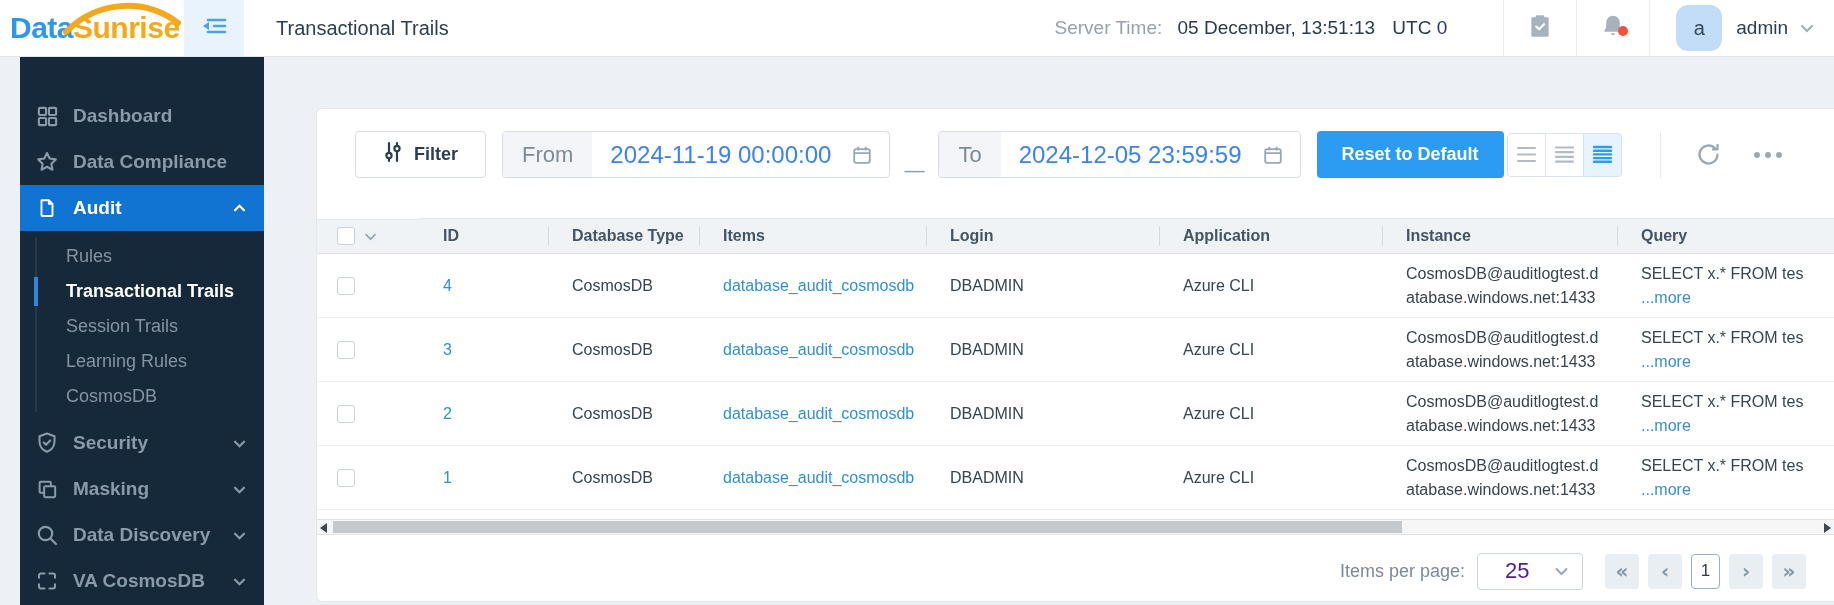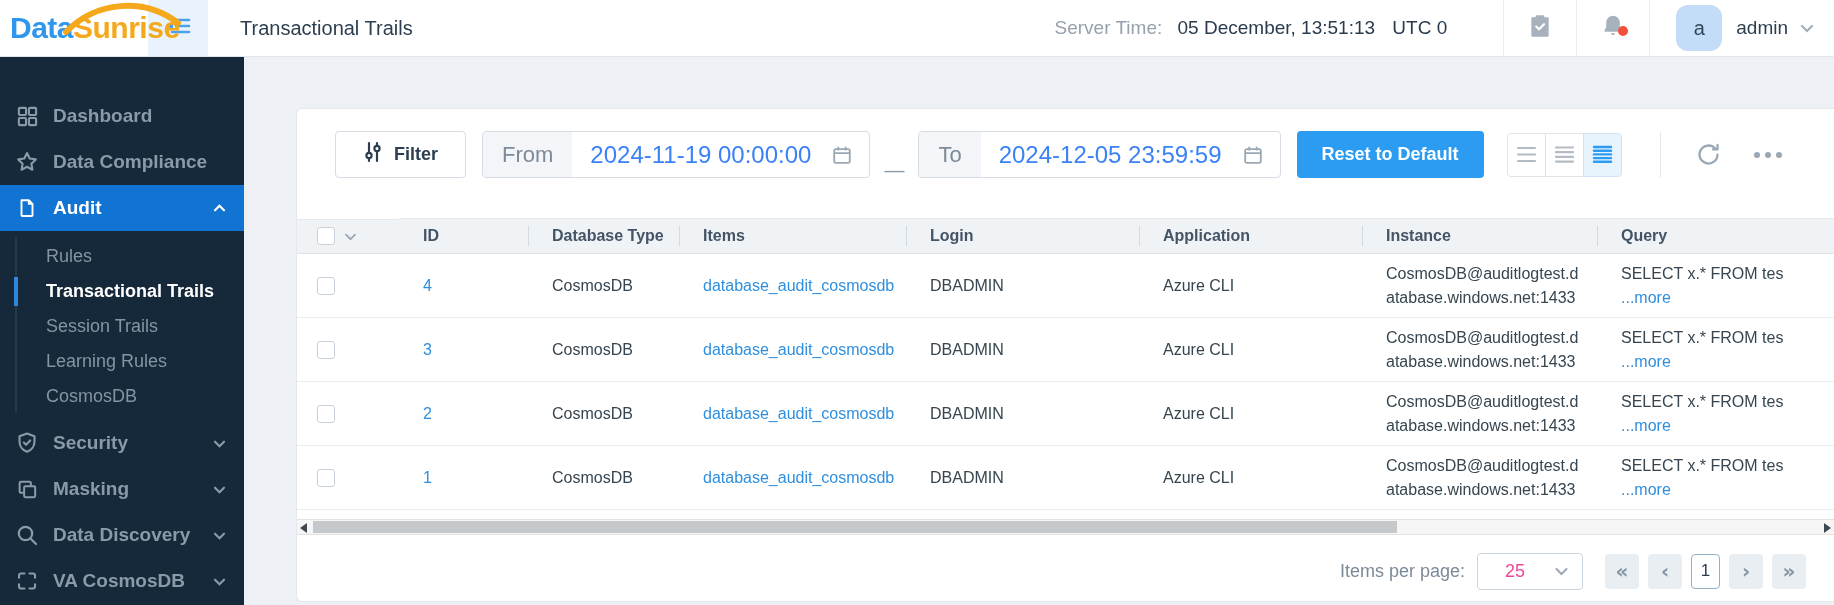--- a/index.html
+++ b/index.html
@@ -1,41 +1,41 @@
 <!DOCTYPE html>
 <html><head>
 <meta charset="utf-8">
 <style>
   * { margin:0; padding:0; box-sizing:border-box; }
   html,body { width:1834px; height:605px; overflow:hidden; }
   body { font-family:"Liberation Sans","DejaVu Sans",sans-serif; background:#edf0f4; color:#2c3e50; }
 
   
   .topbar { height:57px; background:#fff; display:flex; align-items:stretch; border-bottom:1px solid #e3e6e9; position:relative; z-index:5; }
-  .logo-area { width:148px; display:flex; align-items:center; padding-left:10px; position:relative; }
+  .logo-area { width:184px; display:flex; align-items:center; padding-left:10px; position:relative; }
   .logo { position:relative; font-size:30px; font-weight:bold; letter-spacing:-0.5px; white-space:nowrap; }
   .logo .p1 { color:#2f96ee; }
   .logo .p2 { color:#f5a81c; }
   .logo svg { position:absolute; left:50px; top:-12px; pointer-events:none; }
   .fold-btn { width:60px; background:#e8f3fd; display:flex; align-items:center; justify-content:center; cursor:pointer; }
   .page-title { display:flex; align-items:center; margin-left:32px; font-size:20px; color:#2c3e50; }
   .tb-right { margin-left:auto; display:flex; align-items:center; }
   .server-time { font-size:19px; margin-right:56px; white-space:nowrap; }
   .server-time .lbl { color:#96a1ad; margin-right:10px; }
   .server-time .val { color:#2a3b4d; }
   .server-time .zone { color:#2a3b4d; margin-left:12px; }
   .tb-div { width:1px; background:#ececee; align-self:stretch; }
   .tb-icon-cell { width:72px; display:flex; align-items:center; justify-content:center; cursor:pointer; position:relative; }
   .badge-dot { position:absolute; top:13px; right:21px; width:10px; height:10px; border-radius:50%; background:#f4503a; }
   .user-cell { display:flex; align-items:center; padding:0 20px 0 26px; cursor:pointer; }
   .avatar { width:46px; height:46px; border-radius:12px; background:#c3dcf8; color:#33475c; display:flex; align-items:center; justify-content:center; font-size:20px; }
   .user-name { margin:0 12px 0 14px; font-size:19px; color:#2c3e50; }
 
   
-  .bodywrap { display:flex; height:548px; }
+  .bodywrap { display:flex; height:548px;padding-left:20px; }
 
   
   .sidebar { width:244px; background:#15293a; flex:none; padding-top:36px; overflow:hidden; }
   .nav-item { height:46px; display:flex; align-items:center; padding:0 18px 0 14px; color:#8a9aa9; cursor:pointer; position:relative; }
   .nav-item .nav-ic { width:26px; height:26px; flex:none; display:flex; align-items:center; justify-content:center; }
   .nav-item .nav-lbl { margin-left:13px; font-size:19px; font-weight:bold; white-space:nowrap; }
   .nav-item .chev { margin-left:auto; display:flex; }
   .nav-item.active { background:#1173d2; color:#fff; }
   .submenu { position:relative; padding:8px 0 6px; }
   .submenu::before { content:""; position:absolute; left:15px; top:6px; bottom:8px; width:2px; background:#24394b; }
@@ -85,21 +85,21 @@
   .hscroll { height:16px; margin-top:9px; background:#f6f6f6; border-top:1px solid #e2e2e2; border-bottom:1px solid #e2e2e2; position:relative; }
   .hs-thumb { position:absolute; left:16px; top:1px; bottom:1px; width:70.5%; background:#c6c9cc; cursor:pointer; }
   .hs-arrow { position:absolute; top:3px; width:0; height:0; border-top:5px solid transparent; border-bottom:5px solid transparent; cursor:pointer; }
   .hs-left { left:3px; border-right:7px solid #3f4750; }
   .hs-right { right:3px; border-left:7px solid #3f4750; }
 
   
   .pagination { display:flex; align-items:center; justify-content:flex-end; height:72px; padding-right:28px; }
   .pp-label { color:#7b8a98; font-size:18px; }
   .pp-select { width:106px; height:37px; border:1px solid #cbd5de; border-radius:4px; margin-left:12px; display:flex; align-items:center; cursor:pointer; background:#fff; }
-  .pp-select .pp-val { font-size:18px; color:#ec4899; margin-left:27px; }
+  .pp-select .pp-val { font-size:22px; color:#4c1d95; margin-left:27px; }
   .pp-select .pp-chev { margin-left:auto; margin-right:13px; display:flex; }
   .pg-group { display:flex; align-items:center; gap:9px; margin-left:22px; }
   .pg-btn { min-width:34px; height:35px; background:#e9eef3; border:none; border-radius:4px; color:#8796a5; font-size:20px; font-weight:bold; cursor:pointer; line-height:1; font-family:"DejaVu Sans",sans-serif; }
   .pg-cur { min-width:29px; height:35px; background:#fff; border:1px solid #93b1c7; border-radius:4px; color:#2c3e50; font-size:17px; cursor:pointer; }
 </style>
 </head>
 <body>
 
 <div class="topbar">
   <div class="logo-area">

